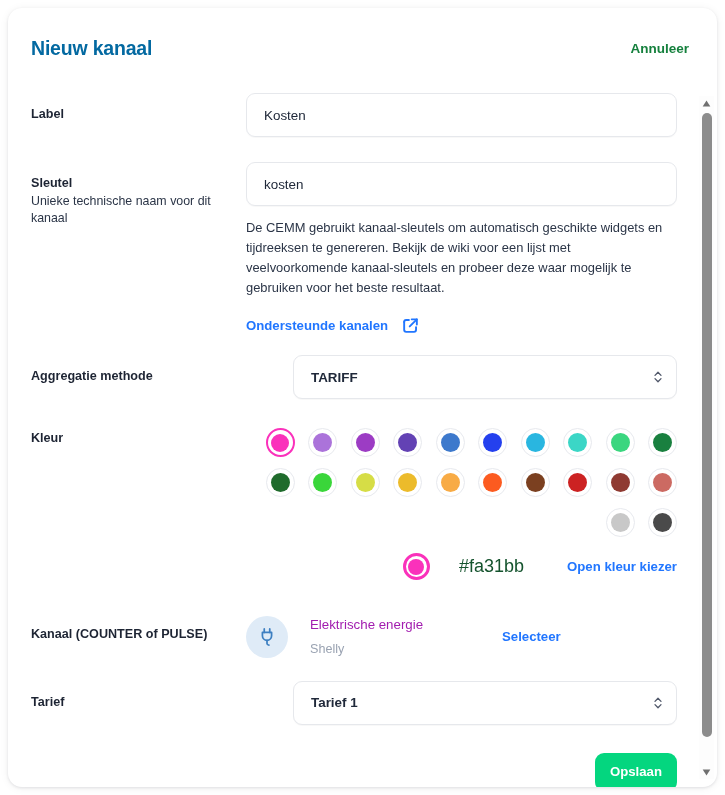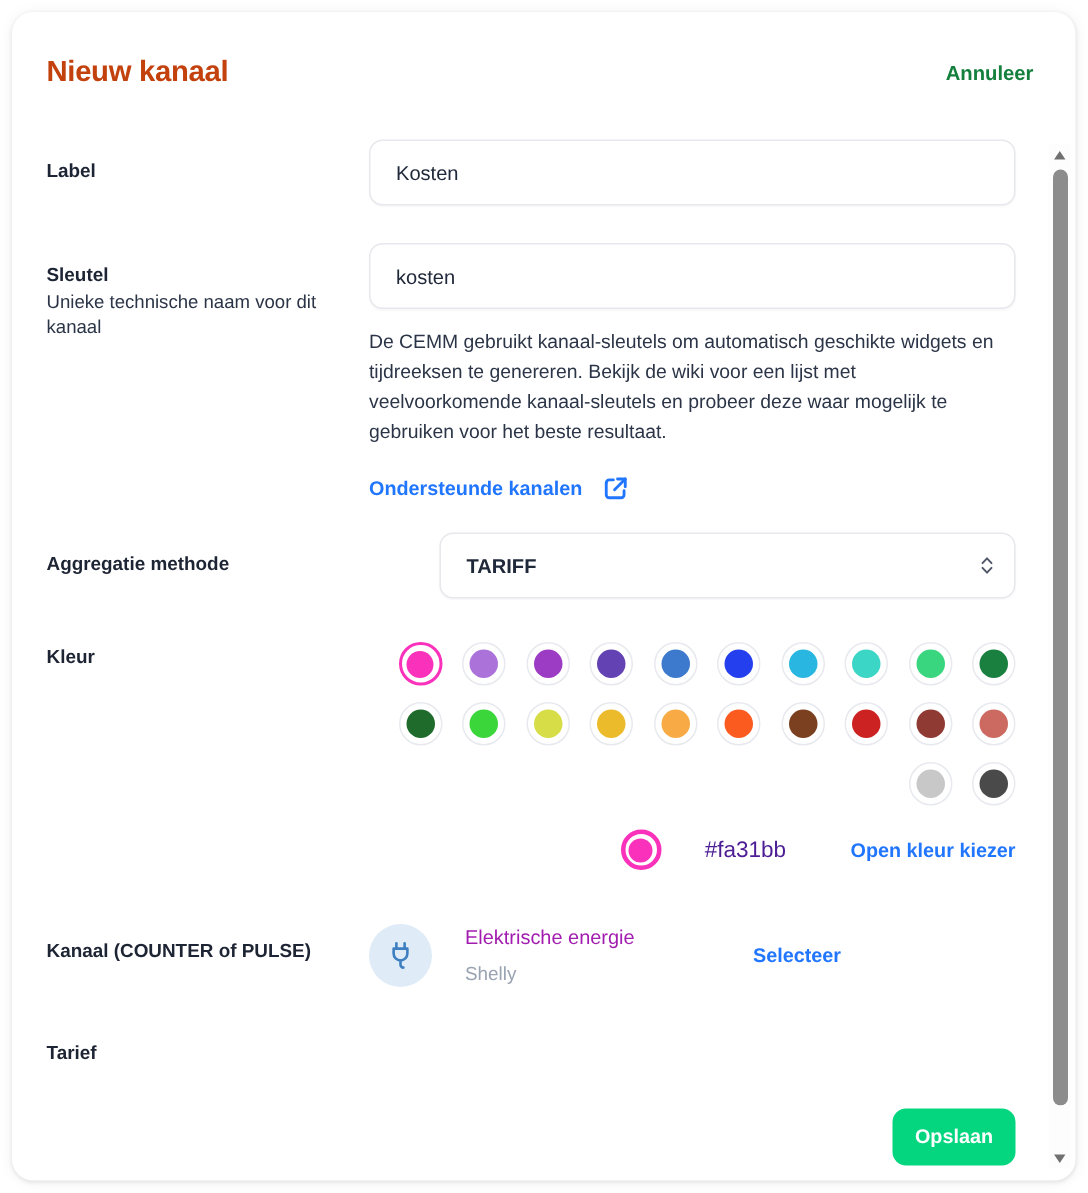--- a/index.html
+++ b/index.html
@@ -37,21 +37,21 @@
     left: 0; top: 0; right: 0;
     height: 80px;
     display: flex;
     align-items: center;
     justify-content: space-between;
     padding: 0 28px 0 23px;
   }
   .title {
     font-size: 19.5px;
     font-weight: 700;
-    color: #c2410c;
+    color: #0369a1;
     letter-spacing: -0.2px;
     text-align: right;
   }
   .cancel-link {
     font-size: 13.5px;
     font-weight: 600;
     color: #15803d;
     cursor: pointer;
     user-select: none;
   }
@@ -201,22 +201,22 @@
     border-radius: 50%;
     border: 3px solid #fa31bb;
     background: #ffffff;
     display: flex; align-items: center; justify-content: center;
     margin-right: 29px;
   }
   .current-swatch .dot {
     width: 16px; height: 16px; border-radius: 50%;
   }
   .hexval {
-    font-size: 15px;
-    color: #4c1d95;
+    font-size: 18px;
+    color: #14532d;
     margin-right: 43px;
   }
   .picker-link {
     font-size: 13.2px;
     font-weight: 700;
     color: #2176ff;
     cursor: pointer;
   }
 
   
@@ -487,20 +487,33 @@
                 </div>
                 <span class="select-link">Selecteer</span>
               </div>
             </div>
           </div>
 
           <div class="row" style="margin-top:22px;">
             <div class="lbl-col">
               <div class="lbl">Tarief</div>
             </div>
+            <div class="field-col">
+              <div class="selectwrap">
+                <div class="select">
+                  <span>Tarief 1</span>
+                </div>
+                <span class="select-caret">
+                  <svg viewBox="0 0 10 16" fill="none" stroke="#51586a" stroke-width="1.3" stroke-linecap="round" stroke-linejoin="round">
+                    <path d="M2 6.4 5 3.2 8 6.4"></path>
+                    <path d="M2 9.6 5 12.8 8 9.6"></path>
+                  </svg>
+                </span>
+              </div>
+            </div>
           </div>
 
           <div class="submit-wrap">
             <button class="submit-btn">Opslaan</button>
           </div>
 
         </div>
       </div>
 
       <div class="scrollbar">

